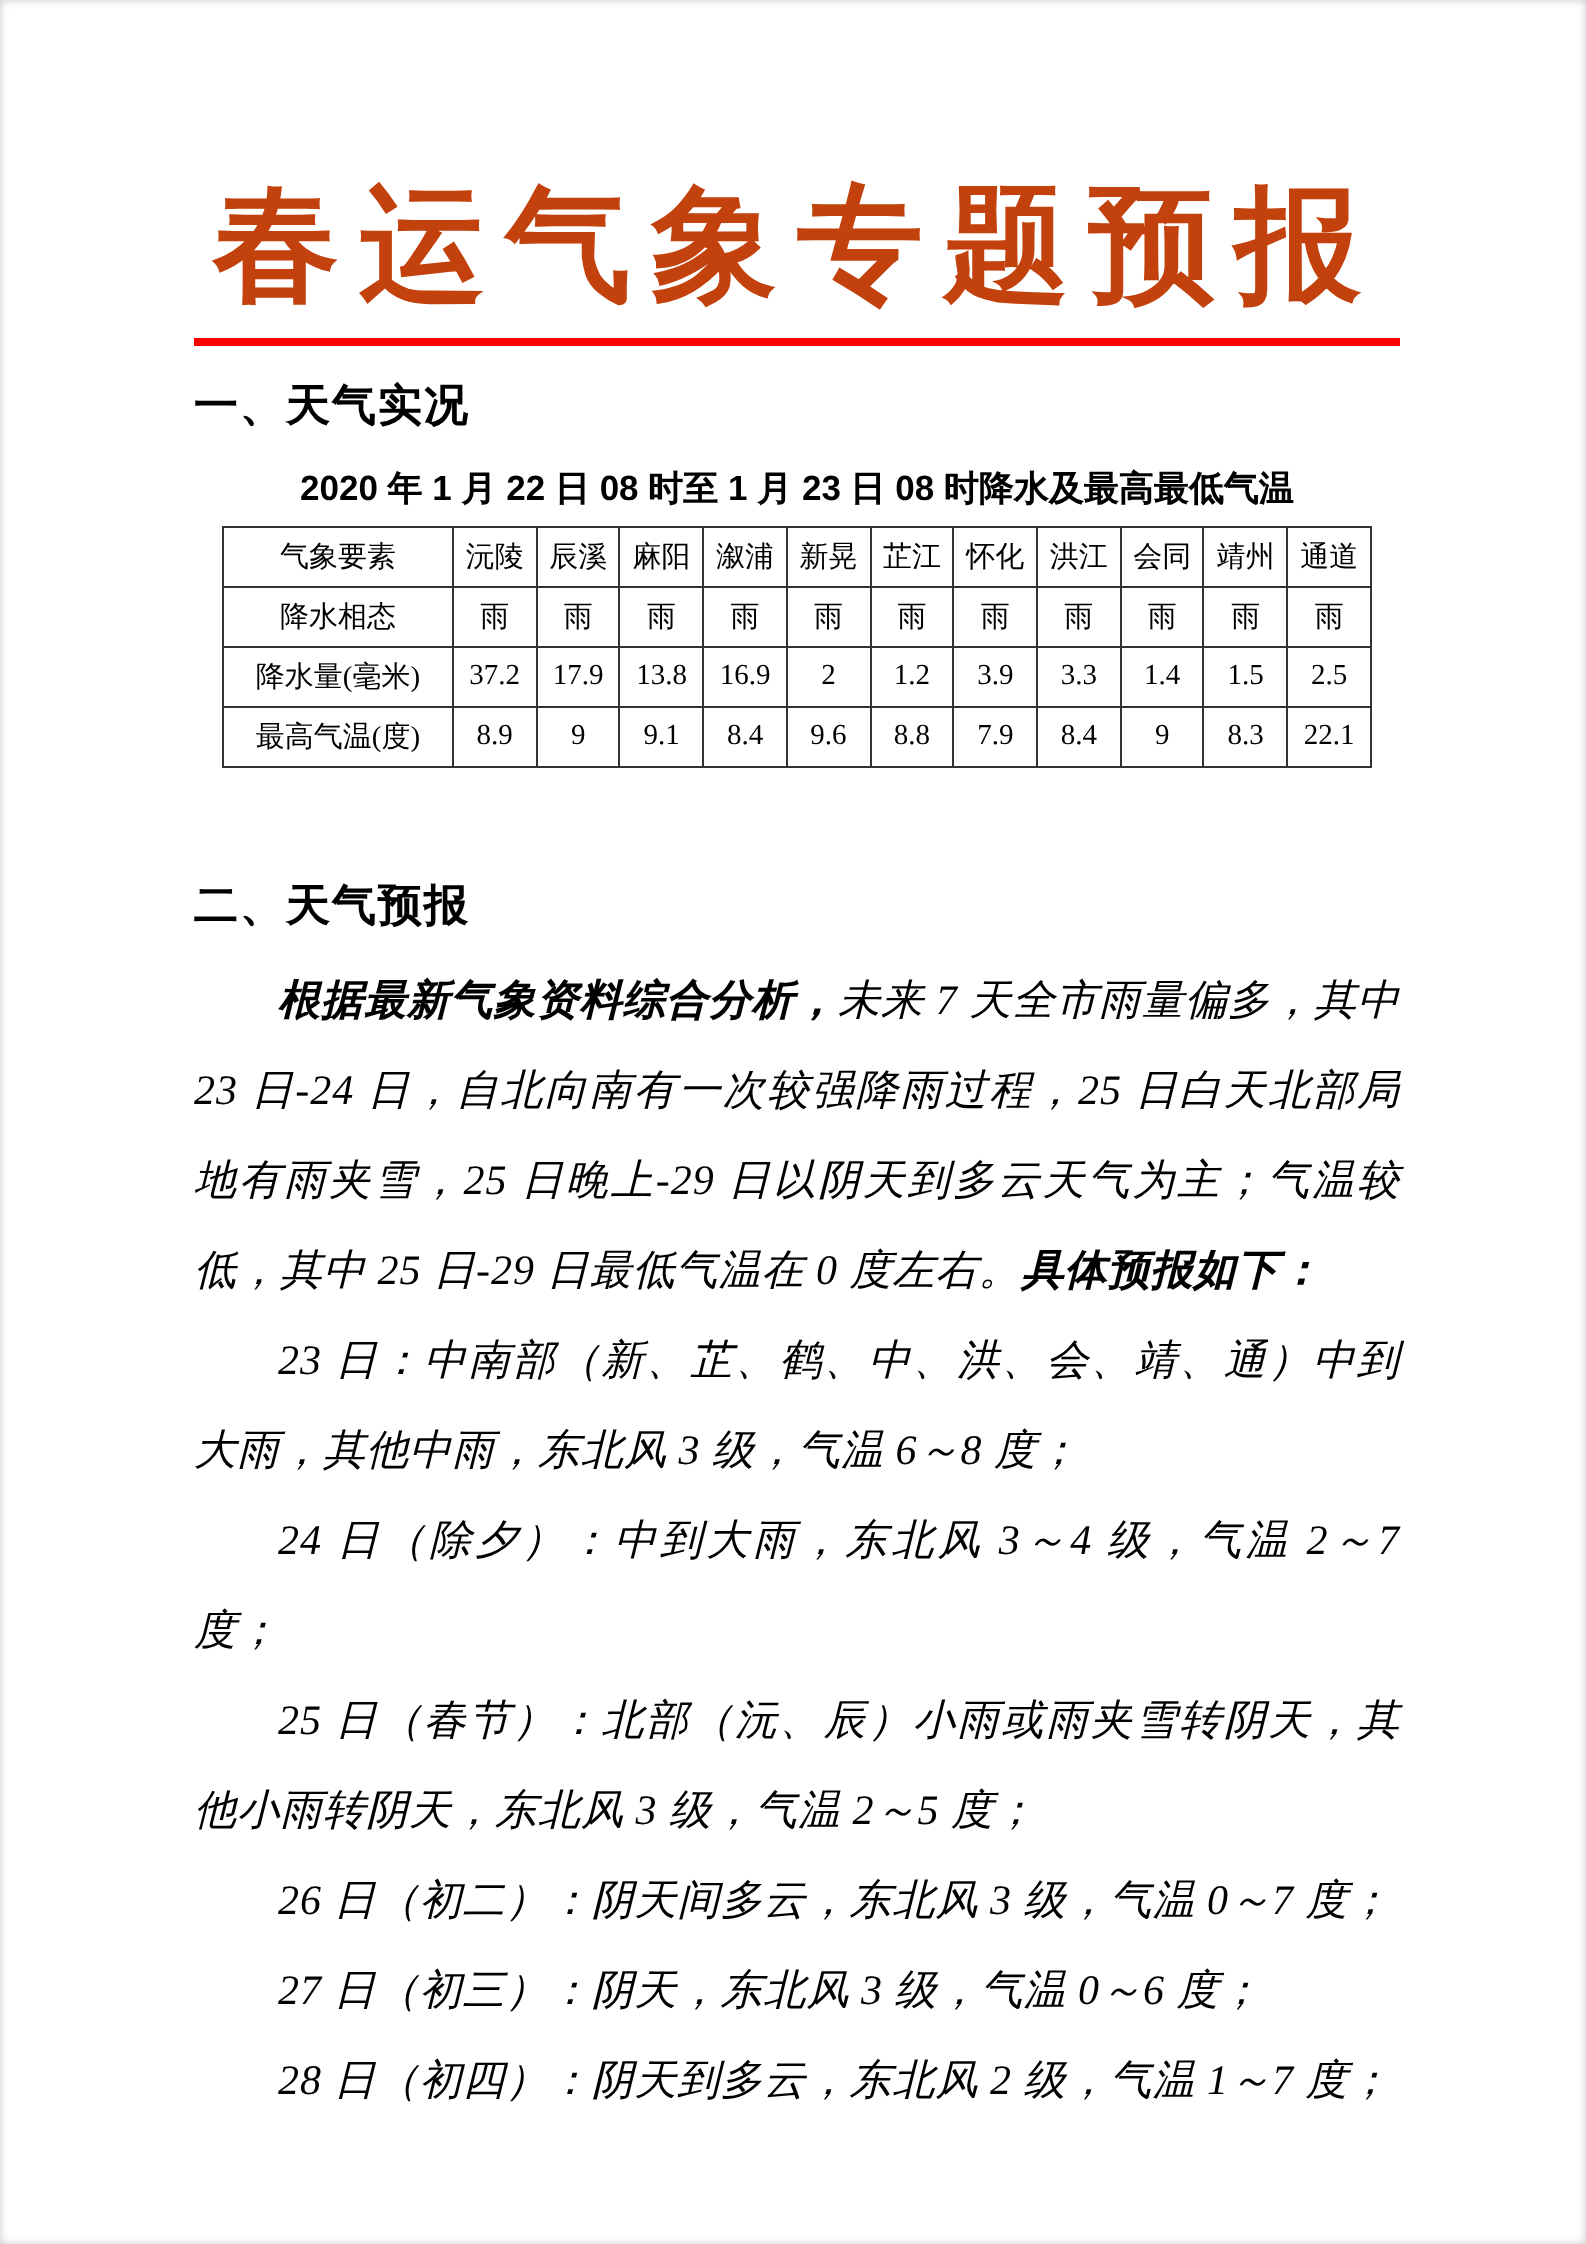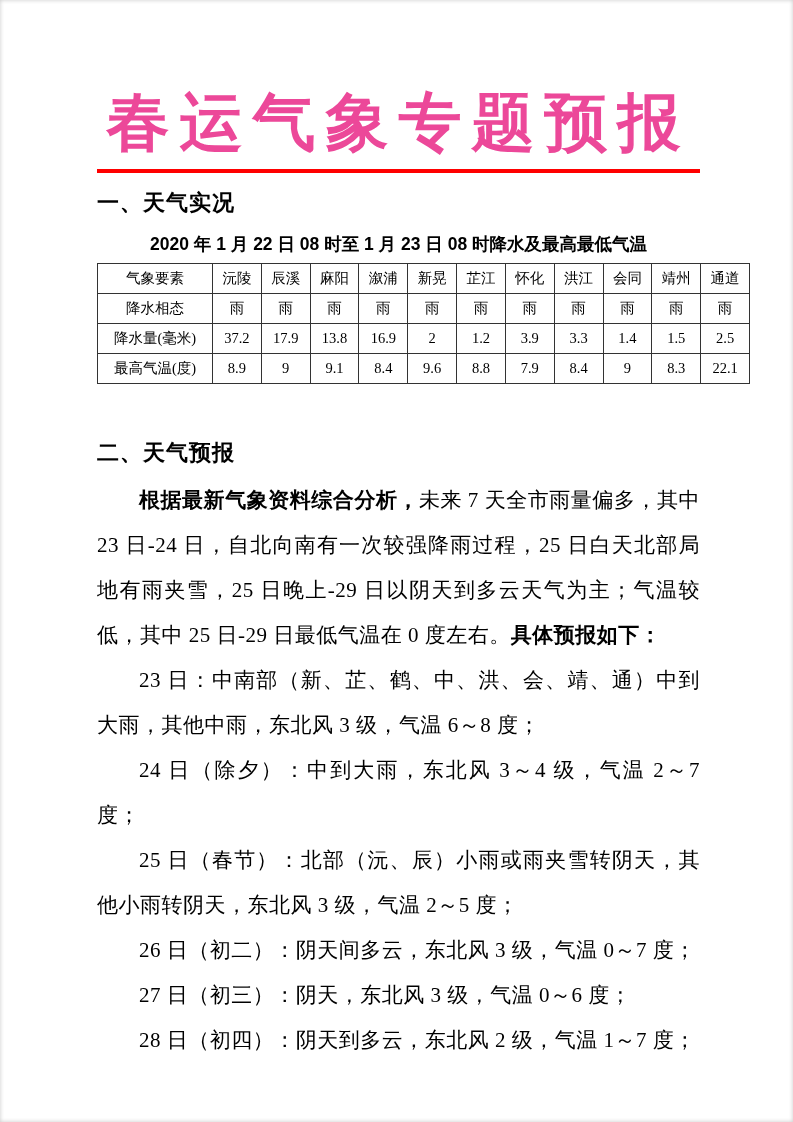--- a/index.html
+++ b/index.html
@@ -12,21 +12,21 @@
     position: relative;
     font-family: "Liberation Serif", "DejaVu Serif", serif;
     color: #000000;
     padding: 84px 93px 40px 97px;
     box-shadow: inset 0 0 4px rgba(0,0,0,0.22);
     overflow: hidden;
   }
   .doc-title {
     margin: 0;
     text-align: center;
-    color: #ec4899;
+    color: #c2410c;
     font-size: 63px;
     font-weight: bold;
     letter-spacing: 10px;
     line-height: 1.25;
     white-space: nowrap;
   }
   .meta-row {
     display: flex;
     align-items: baseline;
     margin-top: 24px;
@@ -52,21 +52,21 @@
     letter-spacing: 1px;
   }
   .table-title {
     margin-top: 14px;
     text-align: center;
     font-size: 17.5px;
     font-weight: bold;
     font-family: "Liberation Sans", "DejaVu Sans", sans-serif;
   }
   table.weather {
-    width: 653px;
+    width: 575px;
     margin: 7px auto 0 auto;
     border-collapse: collapse;
     table-layout: fixed;
   }
   table.weather th, table.weather td {
     border: 1px solid #333333;
     height: 30px;
     text-align: center;
     vertical-align: middle;
     font-size: 14.5px;
@@ -76,20 +76,21 @@
   }
   table.weather .label-col { width: 115px; }
   .section2 { margin-top: 54px; }
   .para {
     margin: 0;
     font-size: 21px;
     line-height: 45px;
     text-align: justify;
     text-indent: 2em;
     letter-spacing: 0.5px;
+    font-style: italic;
   }
   .para.intro { margin-top: 10px; }
   .b { font-weight: bold; }
 </style>
 </head>
 <body>
 
 <div class="page">
 
   <h1 class="doc-title">春运气象专题预报</h1>

